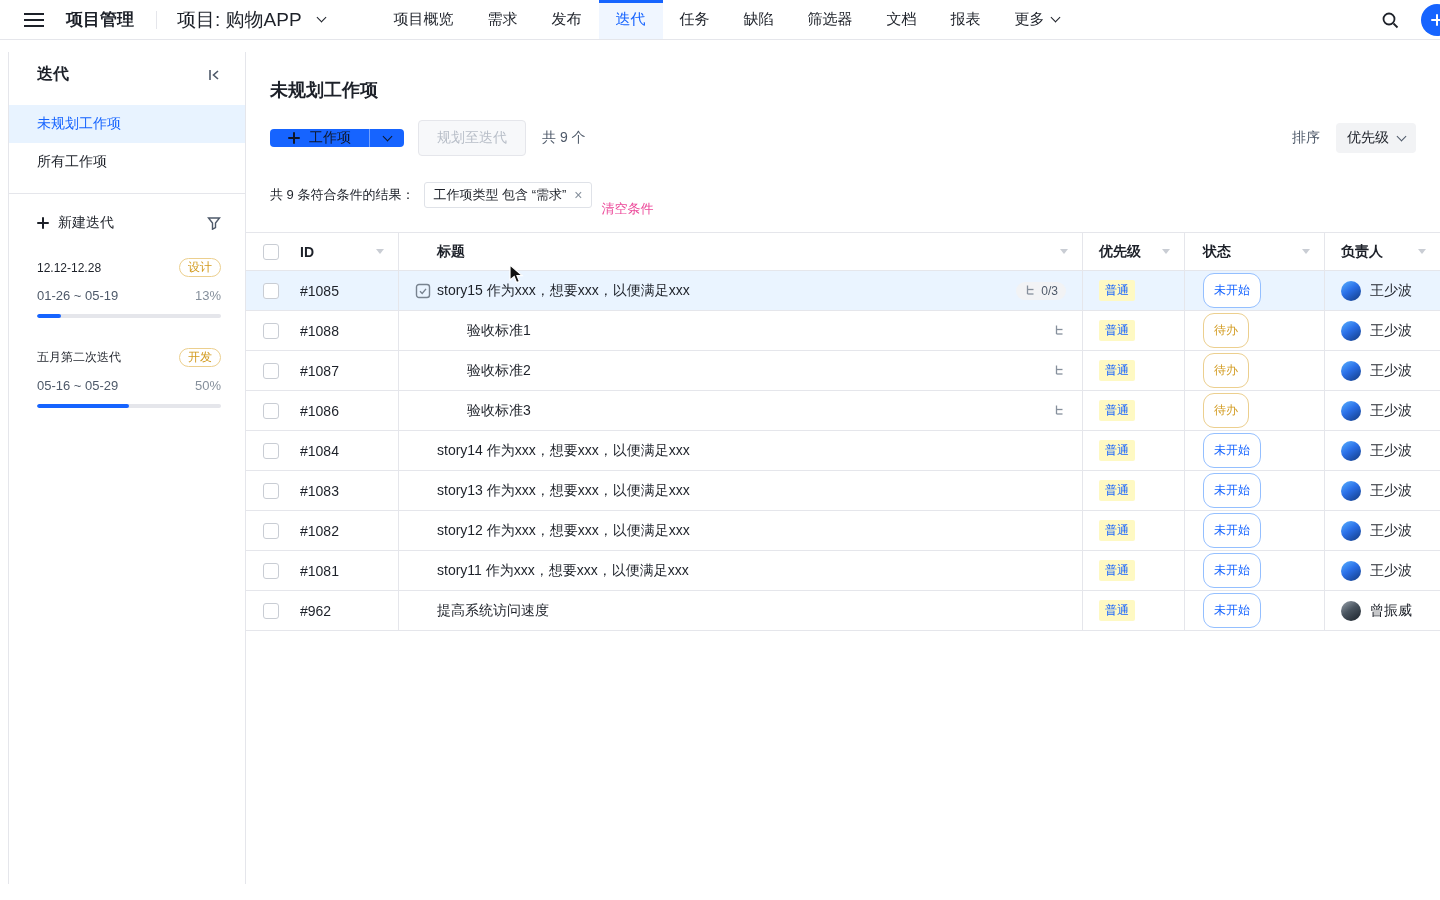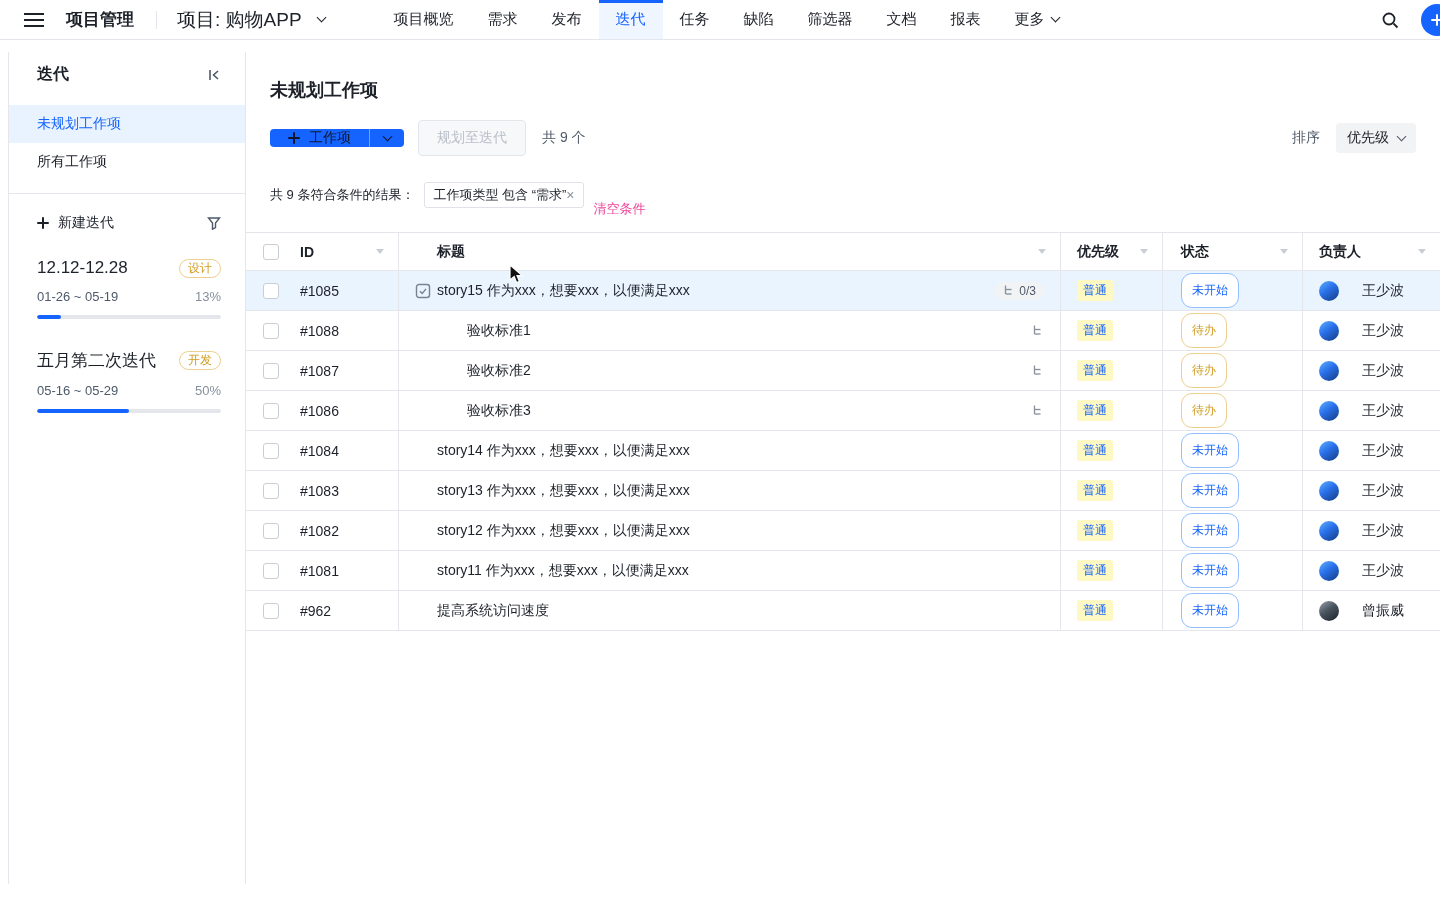--- a/index.html
+++ b/index.html
@@ -42,21 +42,21 @@
   .collapse { cursor:pointer; display:flex; }
   .sb-item { height:38px; display:flex; align-items:center; padding-left:28px; font-size:14px; cursor:pointer; }
   .sb-item.active { background:#e8f3ff; color:#1664ff; }
   .sb-divider { height:1px; background:#e5e6eb; margin-top:12px; }
   .sb-new { display:flex; align-items:center; justify-content:space-between; padding:20px 24px 4px 28px; }
   .new-it { display:flex; align-items:center; gap:9px; font-size:14px; cursor:pointer; }
   .funnel { cursor:pointer; display:flex; }
   .iter { padding:22px 24px 0 28px; cursor:pointer; }
   .iter + .iter { padding-top:30px; }
   .iter-top { display:flex; align-items:center; justify-content:space-between; }
-  .iter-name { font-size:17px; color:#1d2129; white-space:nowrap; }
+  .iter-name { font-size:12px; color:#1d2129; white-space:nowrap; }
   .tag { color:#d29a1e; border:1px solid #eccf8e; border-radius:10px; font-size:12px;
     padding:0 8px; height:19px; line-height:17px; white-space:nowrap; }
   .iter-mid { display:flex; justify-content:space-between; margin-top:11px; font-size:13px; color:#4e5969; }
   .iter-pct { color:#86909c; }
   .bar { height:4px; background:#e5e6eb; border-radius:2px; margin-top:11px; overflow:hidden; }
   .bar .fill { height:100%; background:#1664ff; border-radius:2px; }
   
   h1 { font-size:18px; font-weight:bold; margin-left:24px; }
   .toolbar { display:flex; align-items:center; margin:18px 24px 0 24px; }
   .split-btn { display:flex; height:18px; border-radius:4px; overflow:hidden; background:#1664ff; color:#0f172a; cursor:pointer; }
@@ -65,53 +65,53 @@
   .sbc { width:34px; display:flex; align-items:center; justify-content:center; cursor:pointer; }
   .btn-disabled { margin-left:14px; height:36px; padding:0 18px; background:#f7f8fa; color:#b8bec8;
     border:1px solid #e5e6eb; border-radius:4px; font-size:14px; cursor:not-allowed;
     font-family:inherit; }
   .count { margin-left:16px; font-size:14px; color:#4e5969; }
   .sort-label { font-size:14px; color:#4e5969; margin-right:16px; }
   .sort-select { display:flex; align-items:center; gap:9px; background:#f2f3f5; border-radius:4px;
     padding:6px 11px; font-size:14px; cursor:pointer; color:#1d2129; }
   .sort-select .chev { color:#4e5969; }
   .filterbar { display:flex; align-items:center; gap:10px; margin:16px 24px 0 24px; font-size:13px; }
-  .chip { display:flex; align-items:center; border:1px solid #dfe2e8; border-radius:3px;
+  .chip { display:flex; align-items:center; gap:8px; border:1px solid #dfe2e8; border-radius:3px;
     padding:3px 8px; font-size:13px; cursor:default; }
   .chip-x { color:#86909c; cursor:pointer; font-size:14px; line-height:1; }
   .clear { color:#ec4899; cursor:pointer;margin-top:28px; }
   
   .table { margin-top:14px; border-top:1px solid #e5e6eb; }
   .thead { display:flex; height:38px; border-bottom:1px solid #e5e6eb; font-weight:bold; font-size:14px; }
   .trow { display:flex; height:40px; border-bottom:1px solid #e5e6eb; font-size:14px; background:#fff; }
   .trow.hl { background:#eaf4ff; }
   .hcell,.cell { display:flex; align-items:center; flex-shrink:0; }
   .c-check { width:50px; justify-content:center; }
   .c-id { width:102px; padding-left:4px;gap:31px; }
   .c-title { flex:1 1 auto; min-width:0; padding:0 16px; border-left:1px solid #e5e6eb; }
   .c-priority { width:102px; padding-left:16px; border-left:1px solid #e5e6eb; }
   .c-status { width:140px; padding-left:18px; border-left:1px solid #e5e6eb; }
-  .c-assignee { width:138px; padding-left:16px; border-left:1px solid #e5e6eb; }
+  .c-assignee { width:116px; padding-left:16px; border-left:1px solid #e5e6eb; }
   .hcell.c-id,.hcell.c-title,.hcell.c-priority,.hcell.c-status,.hcell.c-assignee
     { justify-content:space-between; padding-right:14px; }
   .hcell.c-title { padding-left:38px; }
   .tri { width:0; height:0; border-left:4px solid transparent; border-right:4px solid transparent;
     border-top:5px solid #c9cdd4; cursor:pointer; flex-shrink:0; }
   .checkbox { width:16px; height:16px; border:1px solid #c9cdd4; border-radius:3px; background:#fff; cursor:pointer; }
   .title-text { white-space:nowrap; overflow:hidden; text-overflow:ellipsis; cursor:pointer; }
   .story-ic { display:flex; margin-right:6px; flex-shrink:0; }
   .fsp { flex:1; }
   .count-pill { display:flex; align-items:center; gap:4px; background:#f2f3f5; border-radius:10px;
     padding:2px 8px; font-size:12px; color:#4e5969; flex-shrink:0; }
   .tree-ic { display:flex; flex-shrink:0; }
   .pri { background:#fef9c3; color:#1664ff; font-size:12px; padding:2px 6px; border-radius:2px; white-space:nowrap; }
   .pill { font-size:12px; padding:8px 10px; border-radius:11px; border:1px solid; background:#fff; white-space:nowrap; }
   .pill.blue { color:#1664ff; border-color:#94bfff; }
   .pill.gold { color:#d29a1e; border-color:#eccf8e; }
-  .cell.c-assignee { gap:23px; }
+  .cell.c-assignee { gap:9px; }
   .avatar { width:20px; height:20px; border-radius:50%; flex-shrink:0; }
   .avatar-a { background:linear-gradient(145deg,#5ab2ff 0%,#2a6fe8 45%,#123a80 100%); }
   .avatar-b { background:linear-gradient(145deg,#9aa3ad 0%,#4a5560 45%,#1a2129 100%); }
   .aname { white-space:nowrap; }
   .cursor { position:absolute; left:263px; top:224px; z-index:60; pointer-events:none; }
 </style>
 </head>
 <body>
 
 <header class="topnav">

